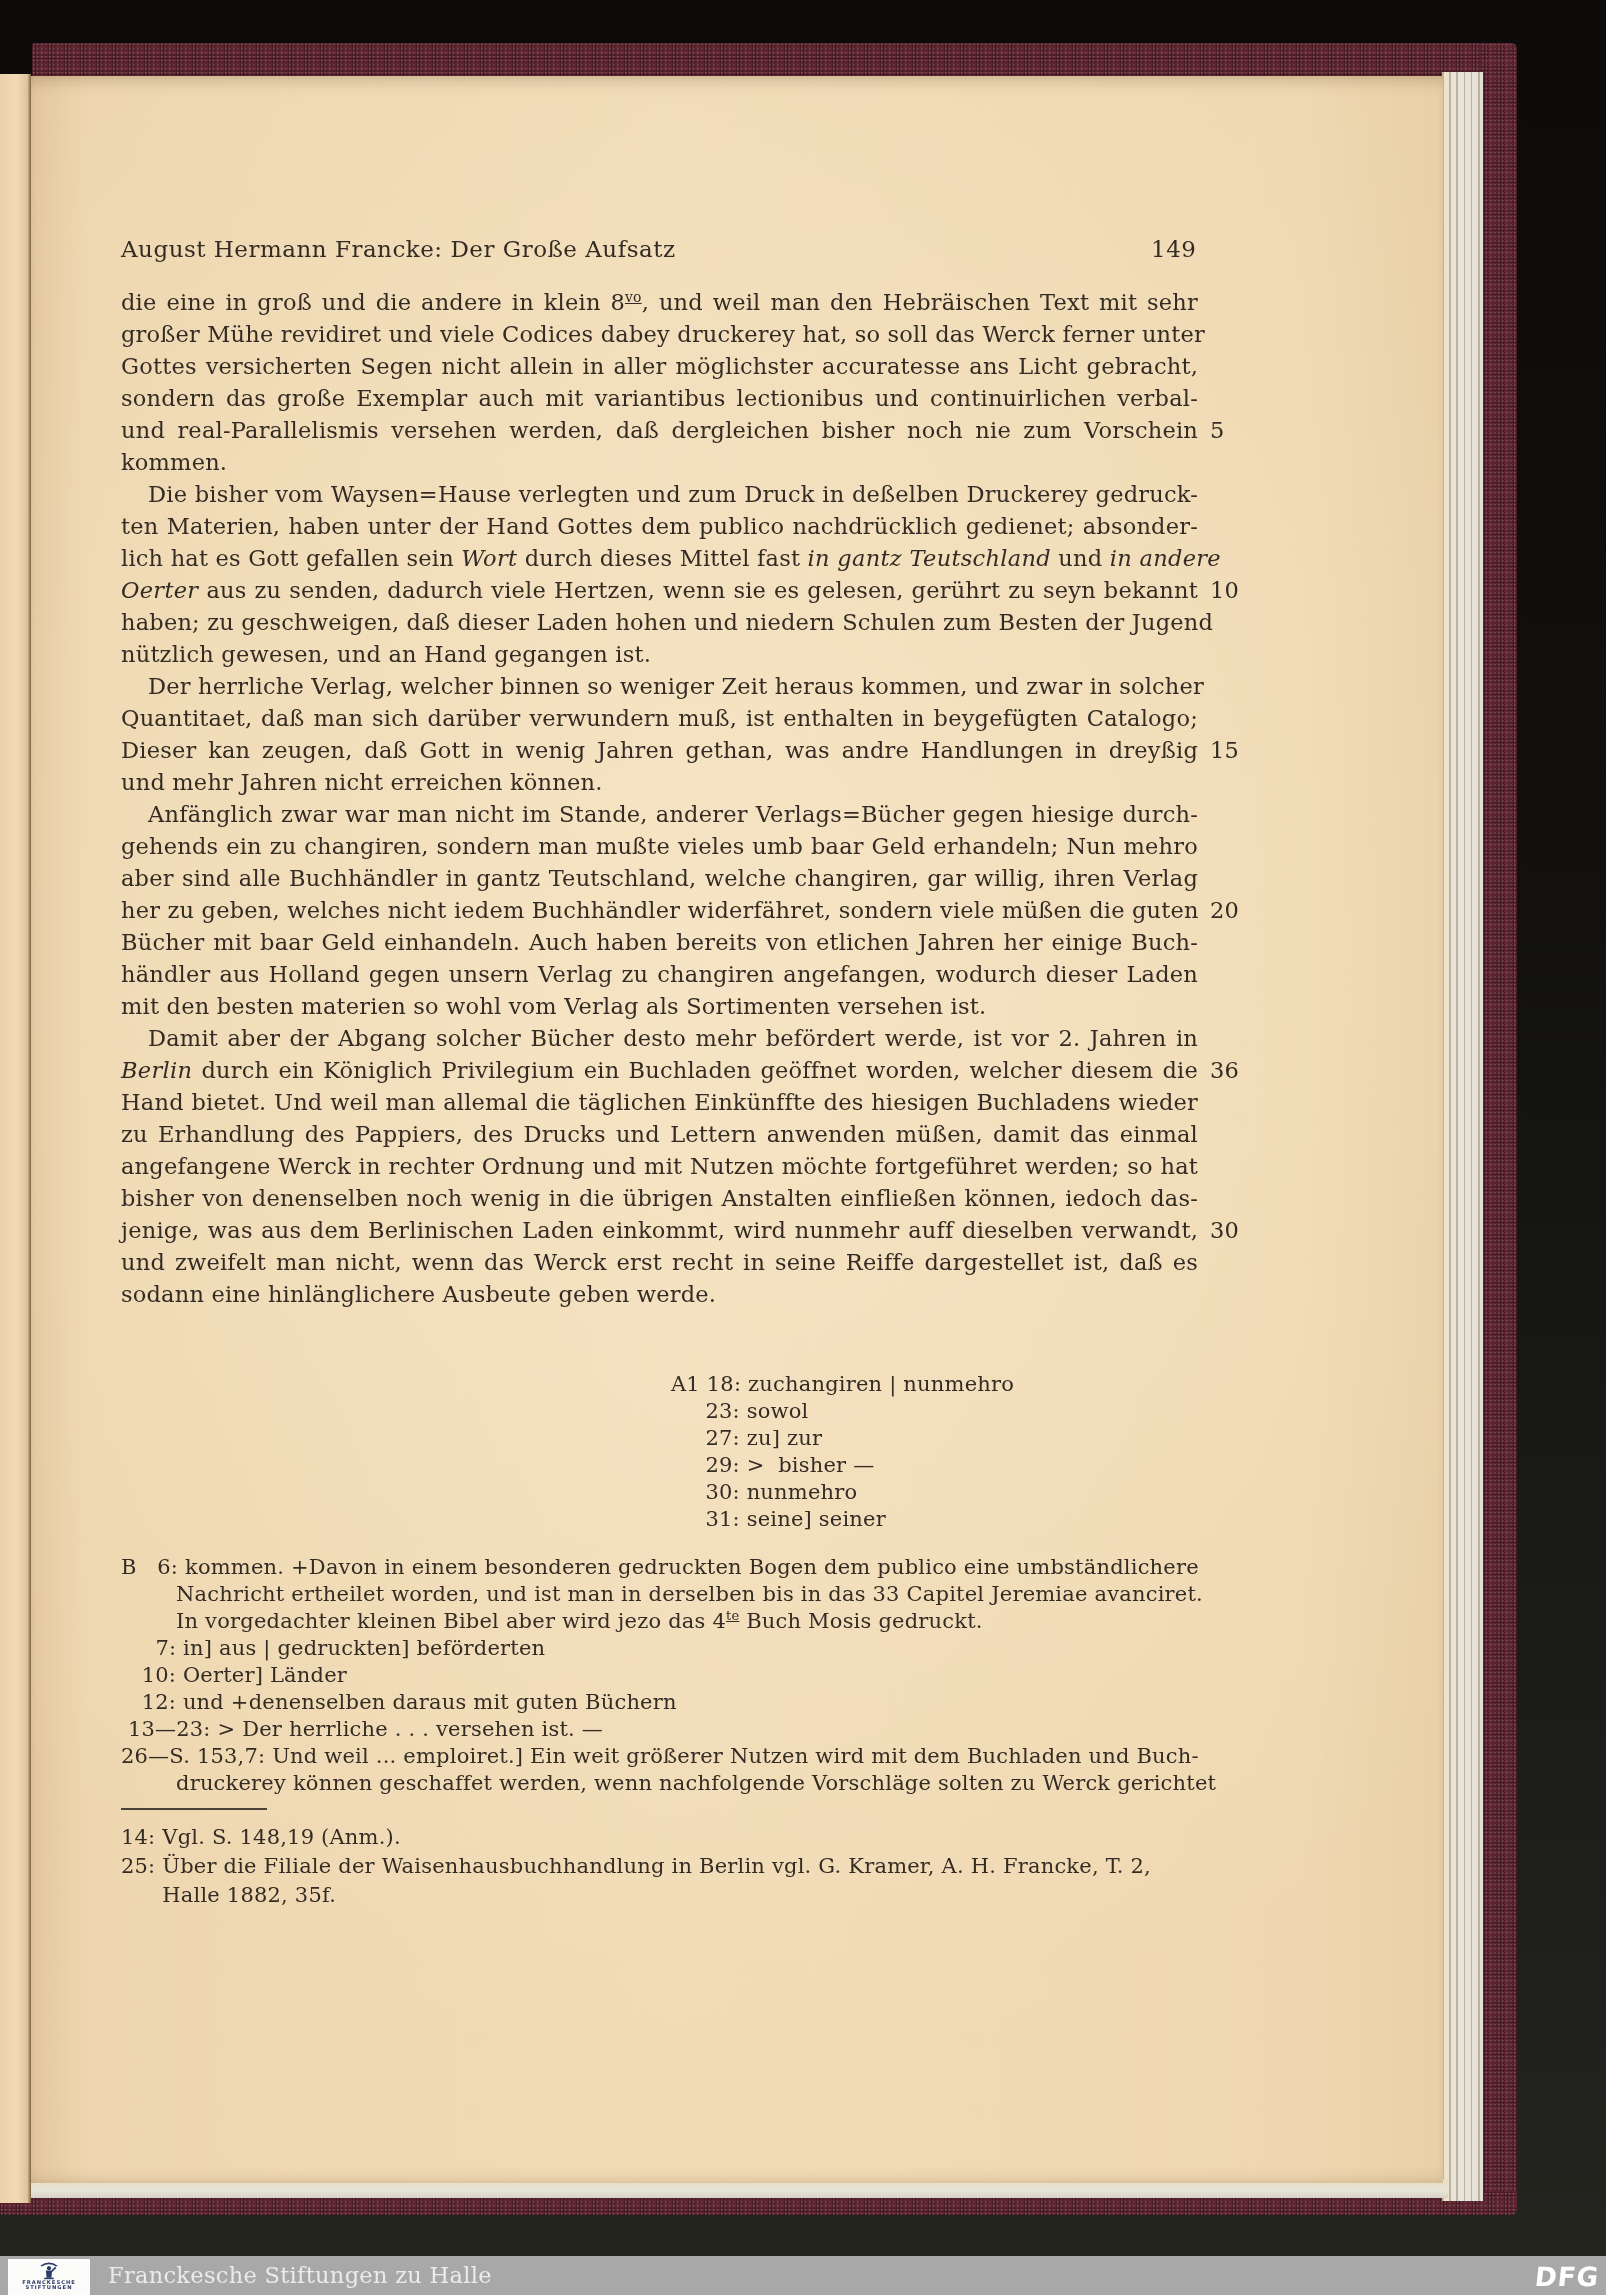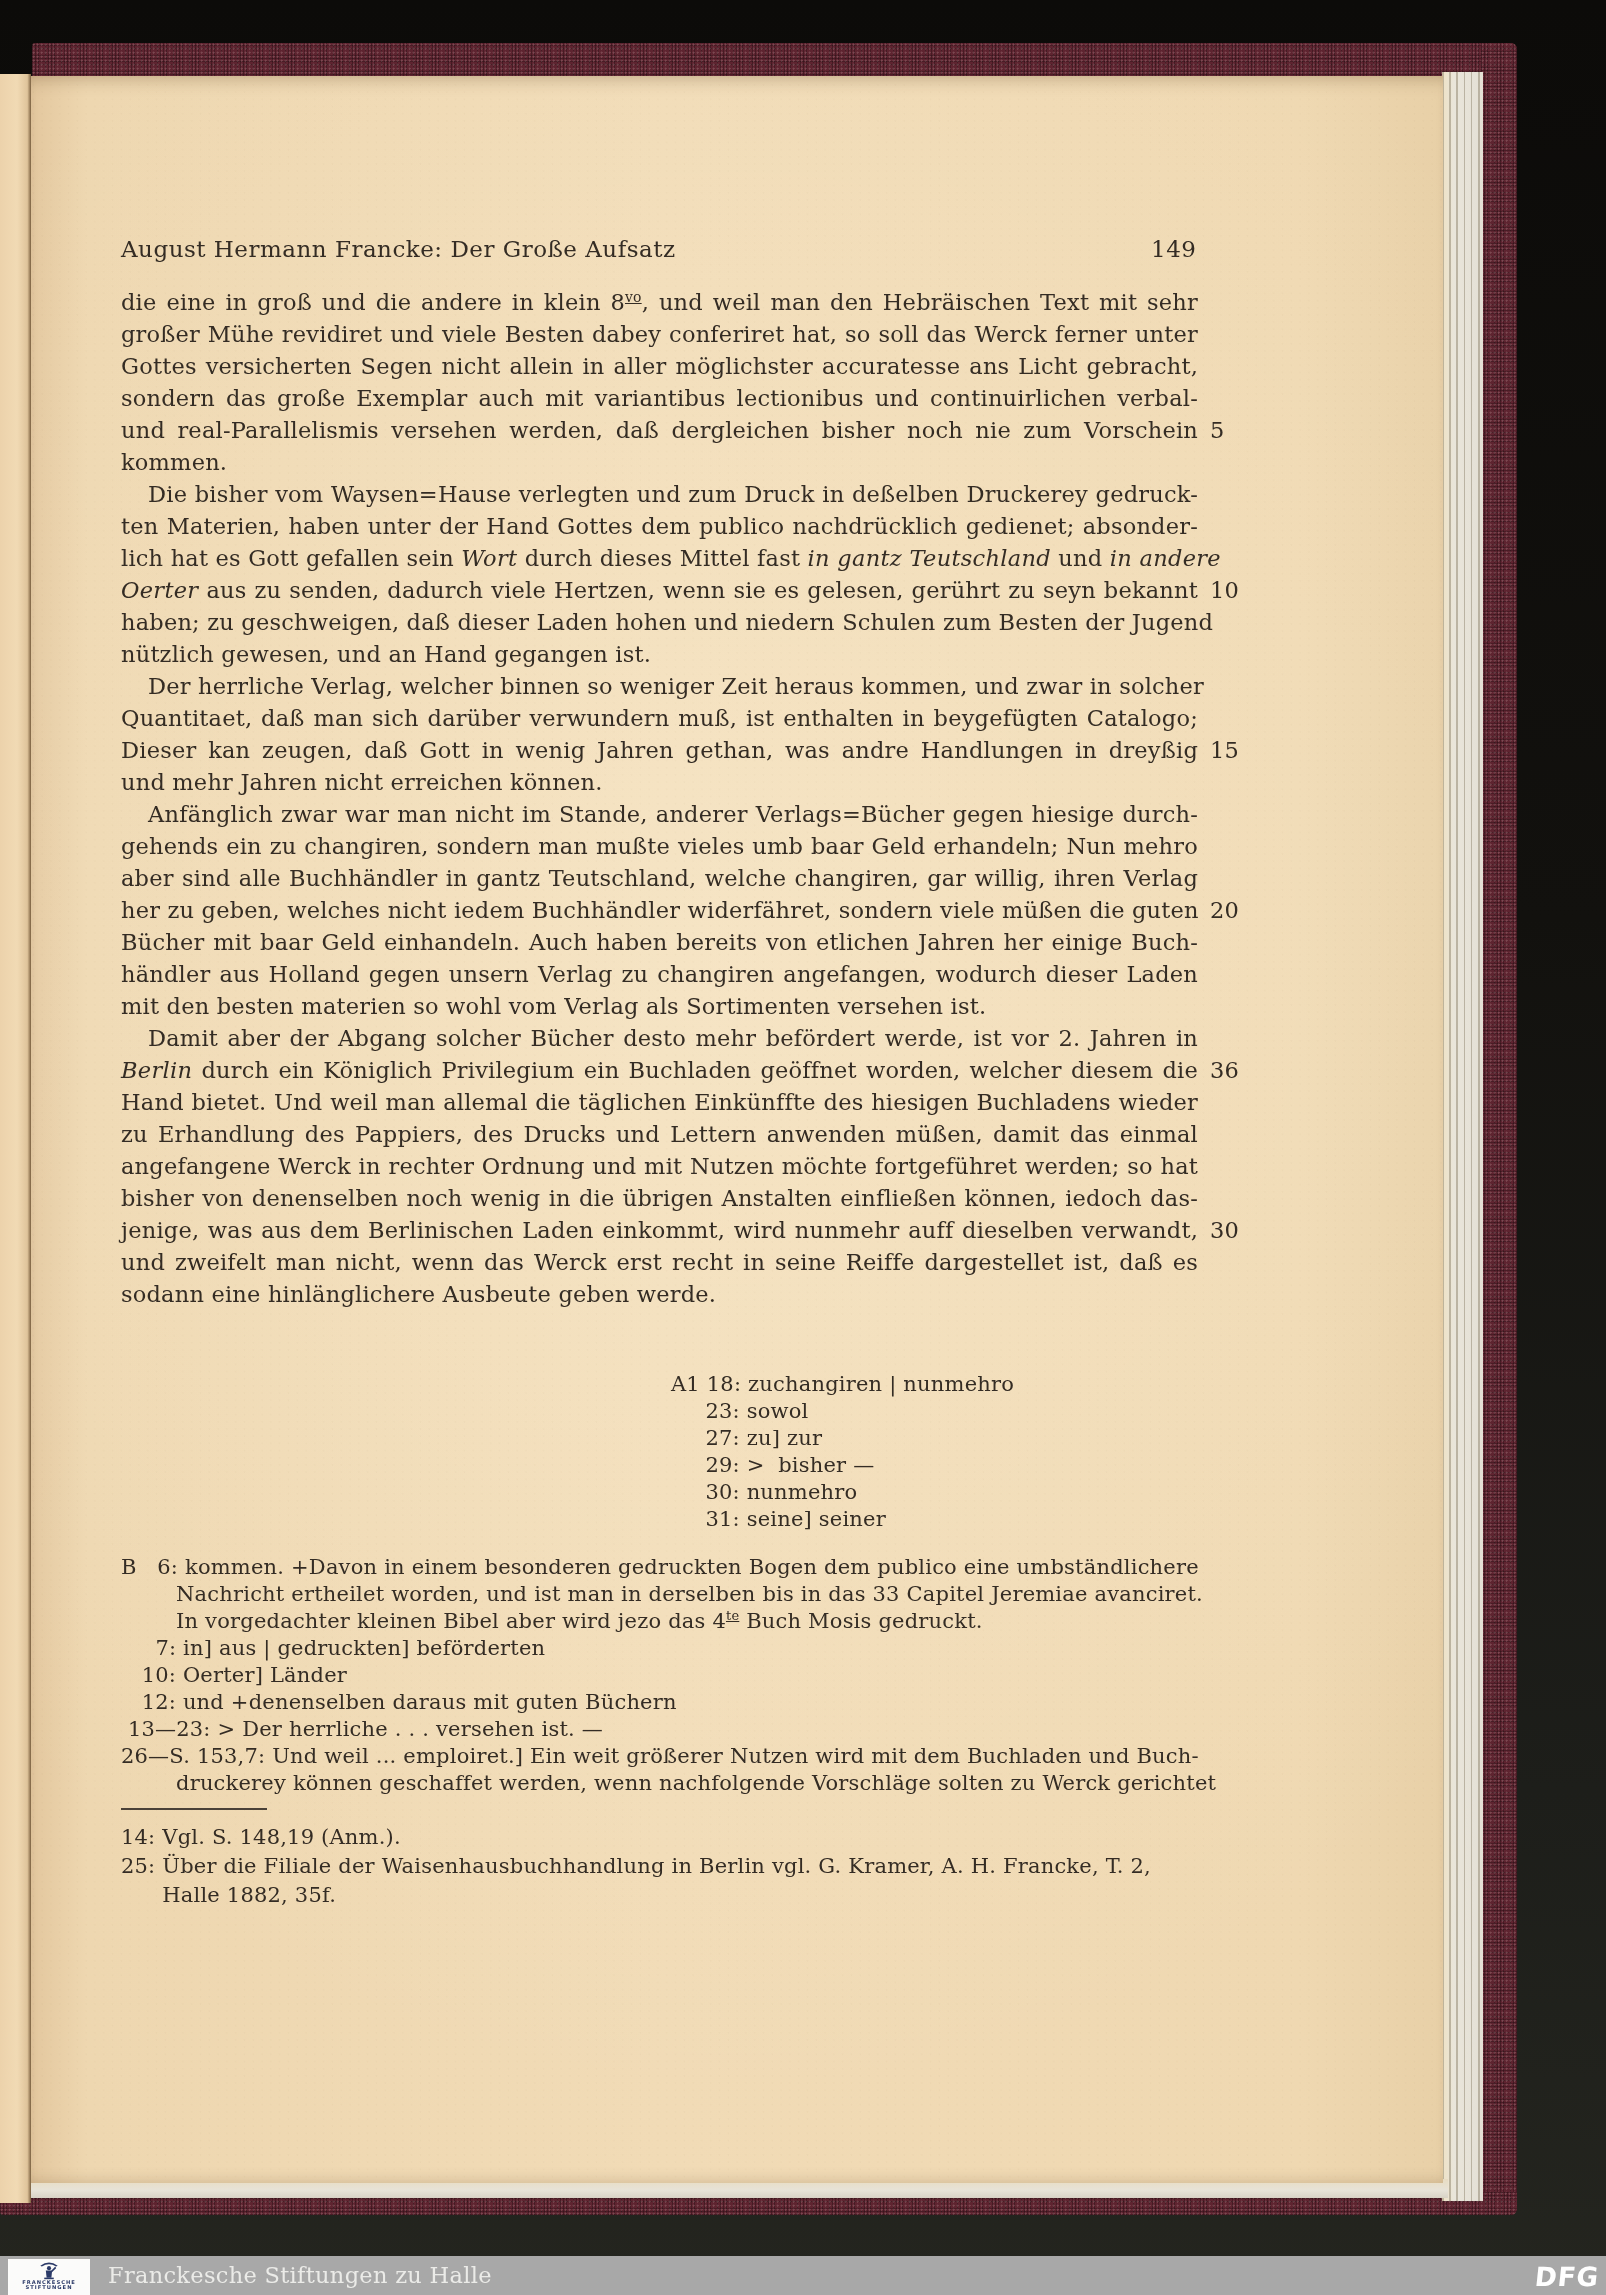--- a/index.html
+++ b/index.html
@@ -85,21 +85,21 @@
       <div class="grain"></div>
     </div>
 
   <div class="runhead ink">
     <span class="title">August Hermann Francke: Der Große Aufsatz</span>
     <span class="pno">149</span>
   </div>
 
   <div class="body-text ink">
       <div class="bline">die eine in groß und die andere in klein 8<sup>vo</sup>, und weil man den Hebräischen Text mit sehr</div>
-      <div class="bline">großer Mühe revidiret und viele Besten dabey conferiret hat, so soll das Werck ferner unter</div>
+      <div class="bline">großer Mühe revidiret und viele Codices dabey druckerey hat, so soll das Werck ferner unter</div>
       <div class="bline">Gottes versicherten Segen nicht allein in aller möglichster accuratesse ans Licht gebracht,</div>
       <div class="bline">sondern das große Exemplar auch mit variantibus lectionibus und continuirlichen verbal-</div>
       <div class="bline">und real-Parallelismis versehen werden, daß dergleichen bisher noch nie zum Vorschein<span class="mnum">5</span></div>
       <div class="bline last">kommen.</div>
       <div class="bline indent">Die bisher vom Waysen=Hause verlegten und zum Druck in deßelben Druckerey gedruck-</div>
       <div class="bline">ten Materien, haben unter der Hand Gottes dem publico nachdrücklich gedienet; absonder-</div>
       <div class="bline">lich hat es Gott gefallen sein <i>Wort</i> durch dieses Mittel fast <i>in gantz Teutschland</i> und <i>in andere</i></div>
       <div class="bline"><i>Oerter</i> aus zu senden, dadurch viele Hertzen, wenn sie es gelesen, gerührt zu seyn bekannt<span class="mnum">10</span></div>
       <div class="bline">haben; zu geschweigen, daß dieser Laden hohen und niedern Schulen zum Besten der Jugend</div>
       <div class="bline last">nützlich gewesen, und an Hand gegangen ist.</div>

